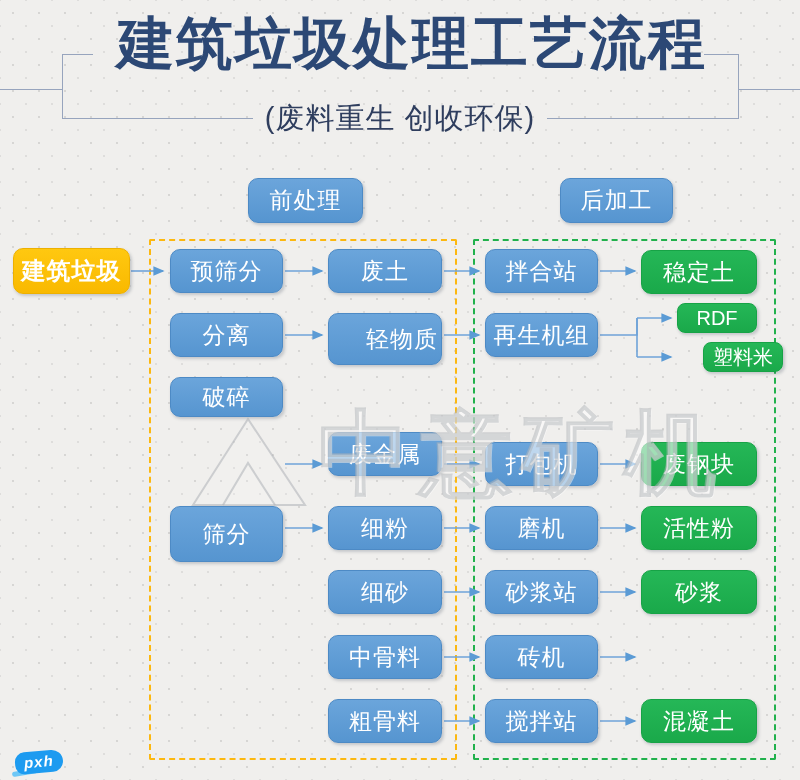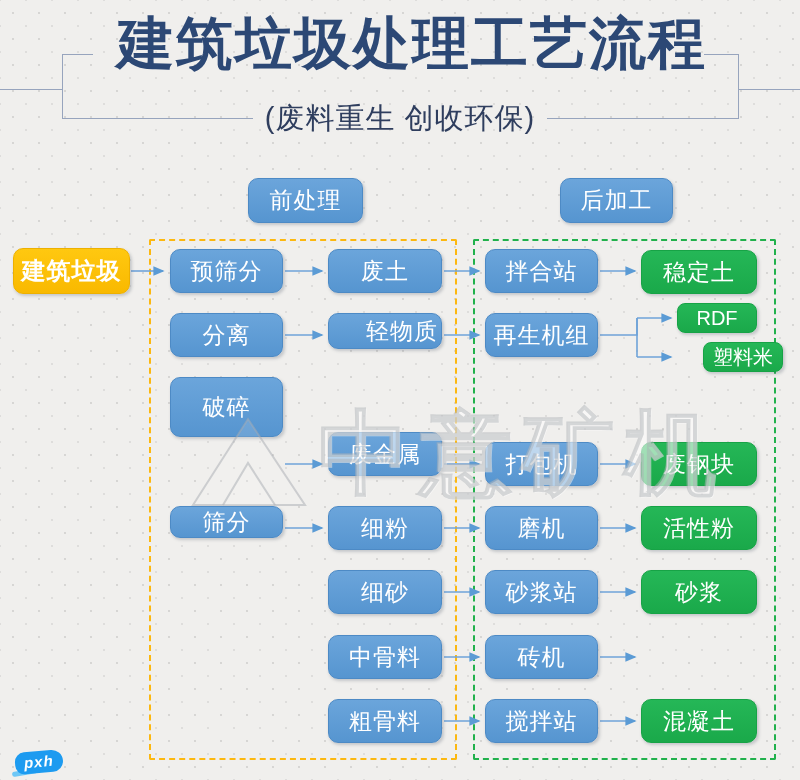--- a/index.html
+++ b/index.html
@@ -108,25 +108,25 @@
     </g>
   </svg>
 
   <div class="abs node blue" style="left:248px;top:178px;width:115px;height:45px;">前处理</div>
   <div class="abs node blue" style="left:560px;top:178px;width:113px;height:45px;">后加工</div>
 
   <div class="abs node yellow" style="left:13px;top:248px;width:117px;height:46px;">建筑垃圾</div>
 
   <div class="abs node blue" style="left:170px;top:249px;width:113px;height:44px;">预筛分</div>
   <div class="abs node blue" style="left:170px;top:313px;width:113px;height:44px;">分离</div>
-  <div class="abs node blue" style="left:170px;top:377px;width:113px;height:60px;">破碎</div>
-  <div class="abs node blue" style="left:170px;top:506px;width:113px;height:32px;">筛分</div>
+  <div class="abs node blue" style="left:170px;top:377px;width:113px;height:40px;">破碎</div>
+  <div class="abs node blue" style="left:170px;top:506px;width:113px;height:56px;">筛分</div>
 
   <div class="abs node blue" style="left:328px;top:249px;width:114px;height:44px;">废土</div>
-  <div class="abs node blue" style="left:328px;top:313px;width:114px;height:36px;padding-left:34px;">轻物质</div>
+  <div class="abs node blue" style="left:328px;top:313px;width:114px;height:52px;padding-left:34px;">轻物质</div>
   <div class="abs node blue" style="left:328px;top:432px;width:114px;height:44px;">废金属</div>
   <div class="abs node blue" style="left:328px;top:506px;width:114px;height:44px;">细粉</div>
   <div class="abs node blue" style="left:328px;top:570px;width:114px;height:44px;">细砂</div>
   <div class="abs node blue" style="left:328px;top:635px;width:114px;height:44px;">中骨料</div>
   <div class="abs node blue" style="left:328px;top:699px;width:114px;height:44px;">粗骨料</div>
 
   <div class="abs node blue" style="left:485px;top:249px;width:113px;height:44px;">拌合站</div>
   <div class="abs node blue" style="left:485px;top:313px;width:113px;height:44px;">再生机组</div>
   <div class="abs node blue" style="left:485px;top:442px;width:113px;height:44px;">打包机</div>
   <div class="abs node blue" style="left:485px;top:506px;width:113px;height:44px;">磨机</div>

